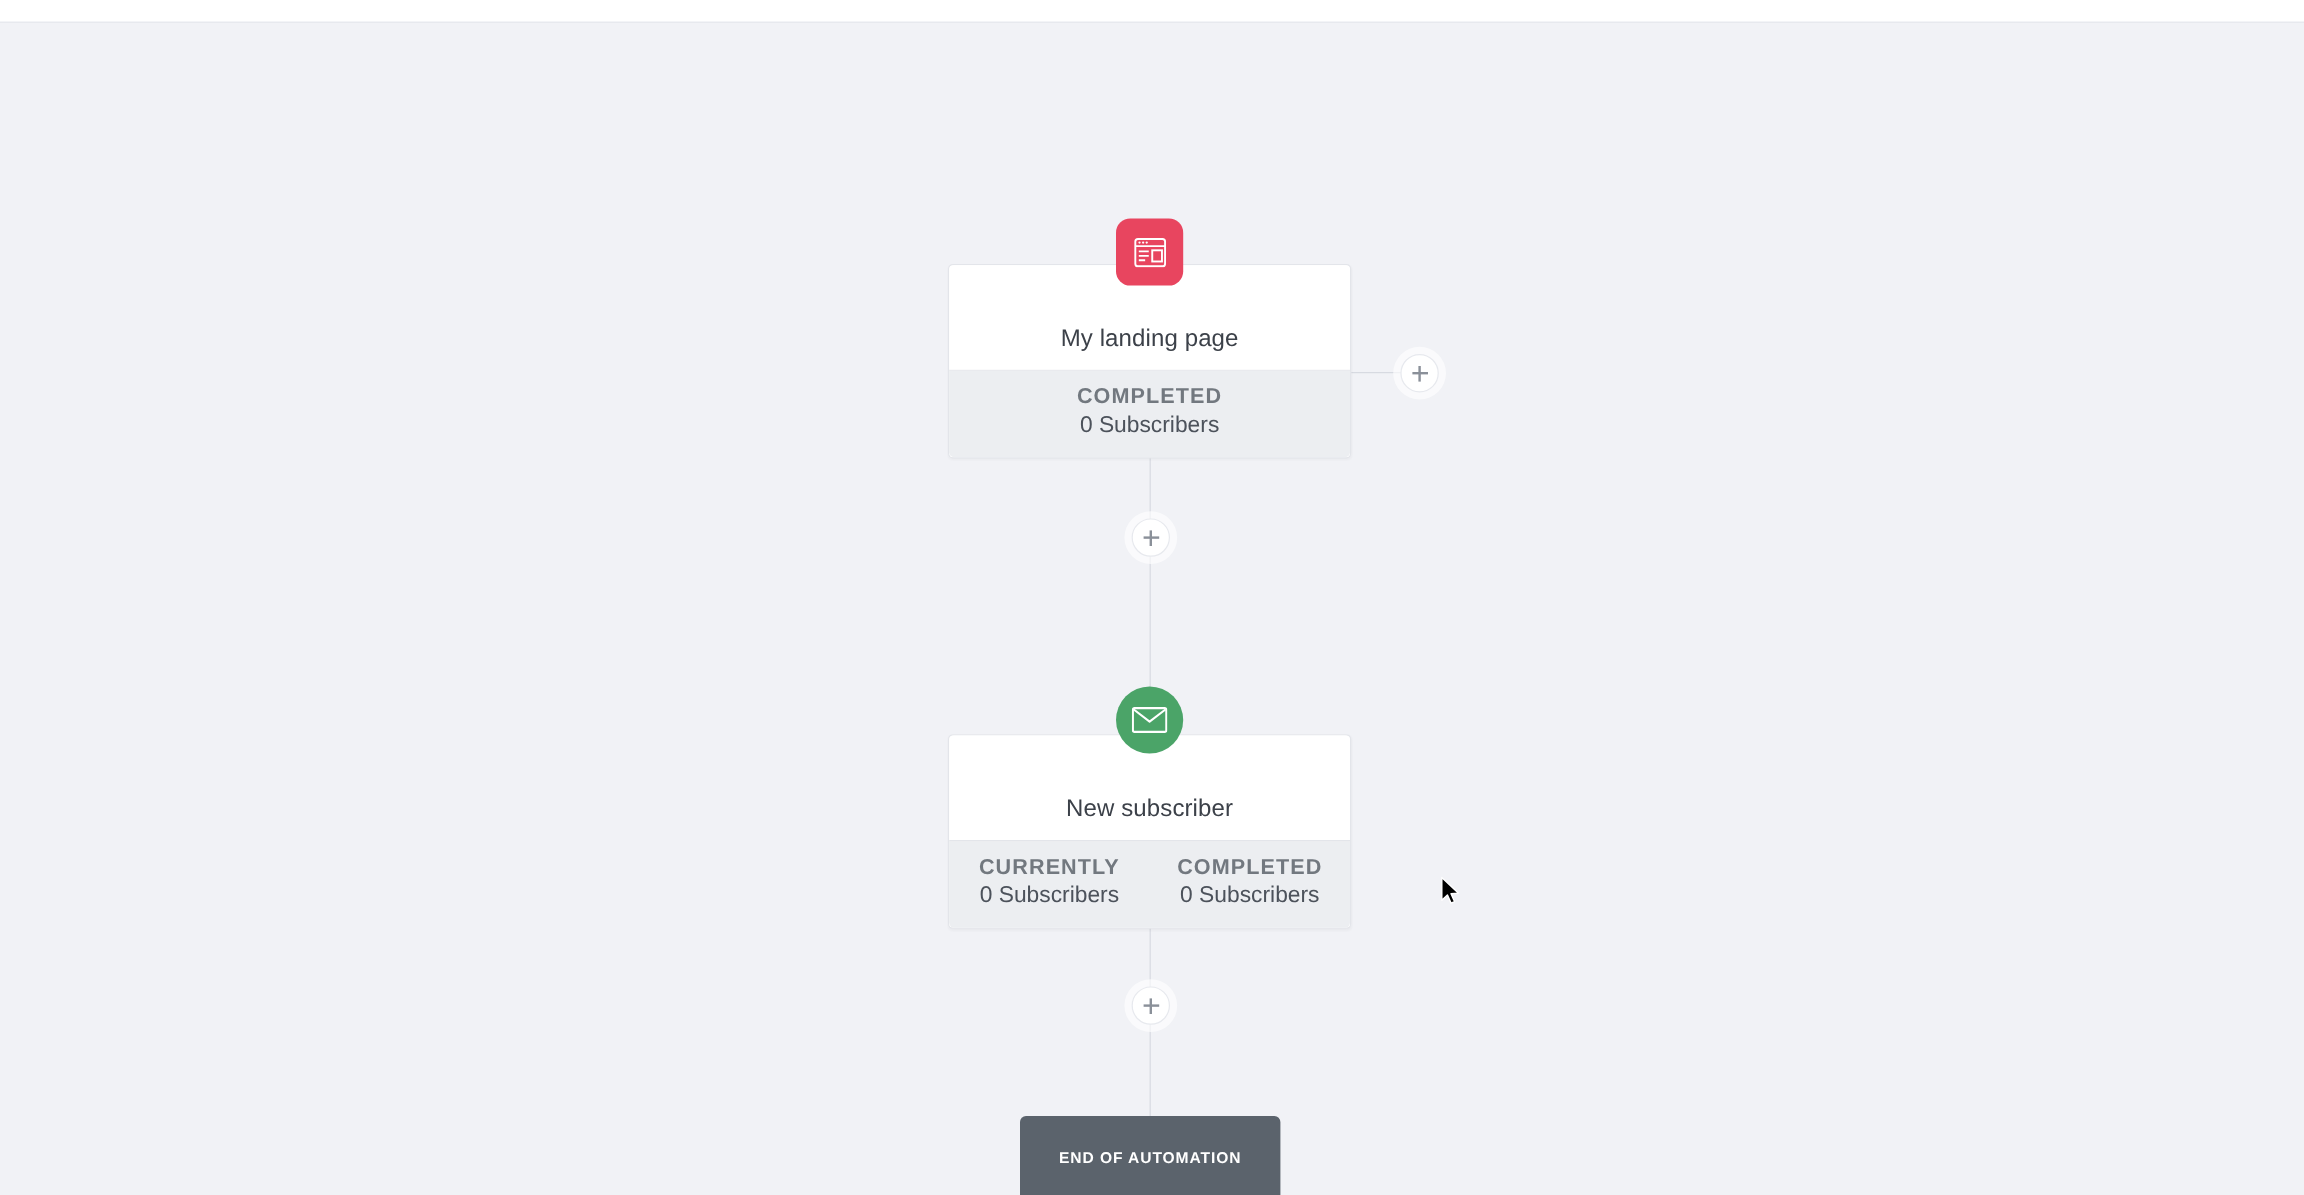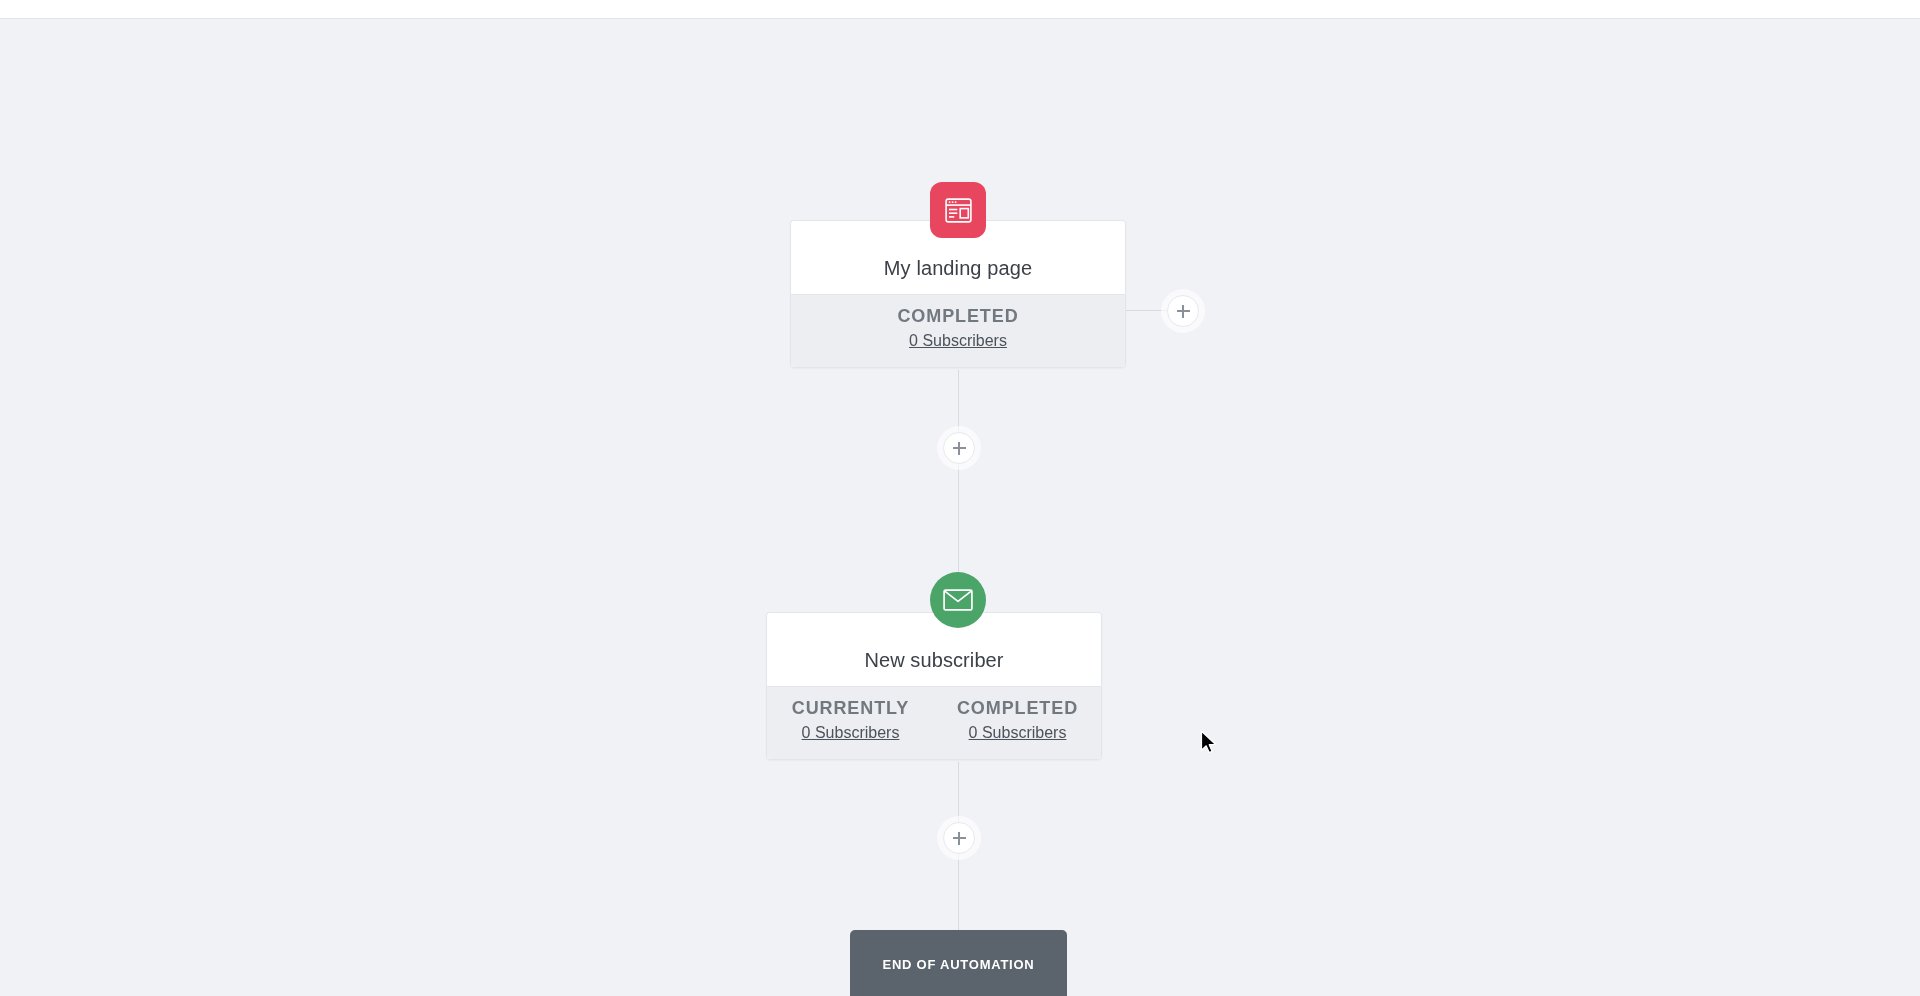--- a/index.html
+++ b/index.html
@@ -54,21 +54,21 @@
   .step-card {
     position: absolute;
     width: 336px;
     background: #ffffff;
     border: 1px solid #e3e5ea;
     border-radius: 4px;
     box-sizing: border-box;
     box-shadow: 0 1px 2px rgba(40,45,60,0.04);
   }
   .step-card-head {
-    height: 73px;
+    height: 87px;
     display: flex;
     align-items: flex-end;
     justify-content: center;
     padding-bottom: 14px;
     box-sizing: border-box;
     background: #ffffff;
     border-radius: 4px 4px 0 0;
   }
   .step-title {
     font-size: 20px;
@@ -90,26 +90,25 @@
   }
   .stat-label {
     font-size: 18px;
     font-weight: bold;
     letter-spacing: 0.9px;
     color: #72787f;
     text-transform: uppercase;
     line-height: 16px;
   }
   .stat-value {
-    font-size: 16px;
+    font-size: 19px;
     color: #4c525b;
     margin-top: 7px;
     line-height: 20px;
     font-weight: 400;
-    text-decoration: underline;
   }
 
   
   .step-badge {
     position: absolute;
     width: 56px;
     height: 56px;
     display: flex;
     align-items: center;
     justify-content: center;
@@ -219,21 +218,21 @@
     <span class="plus-v"></span>
   </div>
 
   <div class="step-badge badge-email" style="left:930px; top:552px;">
     <svg width="30" height="22" viewBox="0 0 30 22" fill="none" aria-hidden="true">
       <rect x="1.1" y="1.1" width="27.8" height="19.8" rx="1.4" stroke="#ffffff" stroke-width="1.7"></rect>
       <path d="M1.8 2.2 L15 12.4 L28.2 2.2" stroke="#ffffff" stroke-width="1.7" fill="none" stroke-linejoin="round"></path>
     </svg>
   </div>
 
-  <div class="step-card" style="left:766px; top:592px;">
+  <div class="step-card" style="left:790px; top:592px;">
     <div class="step-card-head">
       <span class="step-title">New subscriber</span>
     </div>
     <div class="step-card-foot">
       <div class="stat-col">
         <div class="stat-label">CURRENTLY</div>
         <div class="stat-value">0 Subscribers</div>
       </div>
       <div class="stat-col">
         <div class="stat-label">COMPLETED</div>

